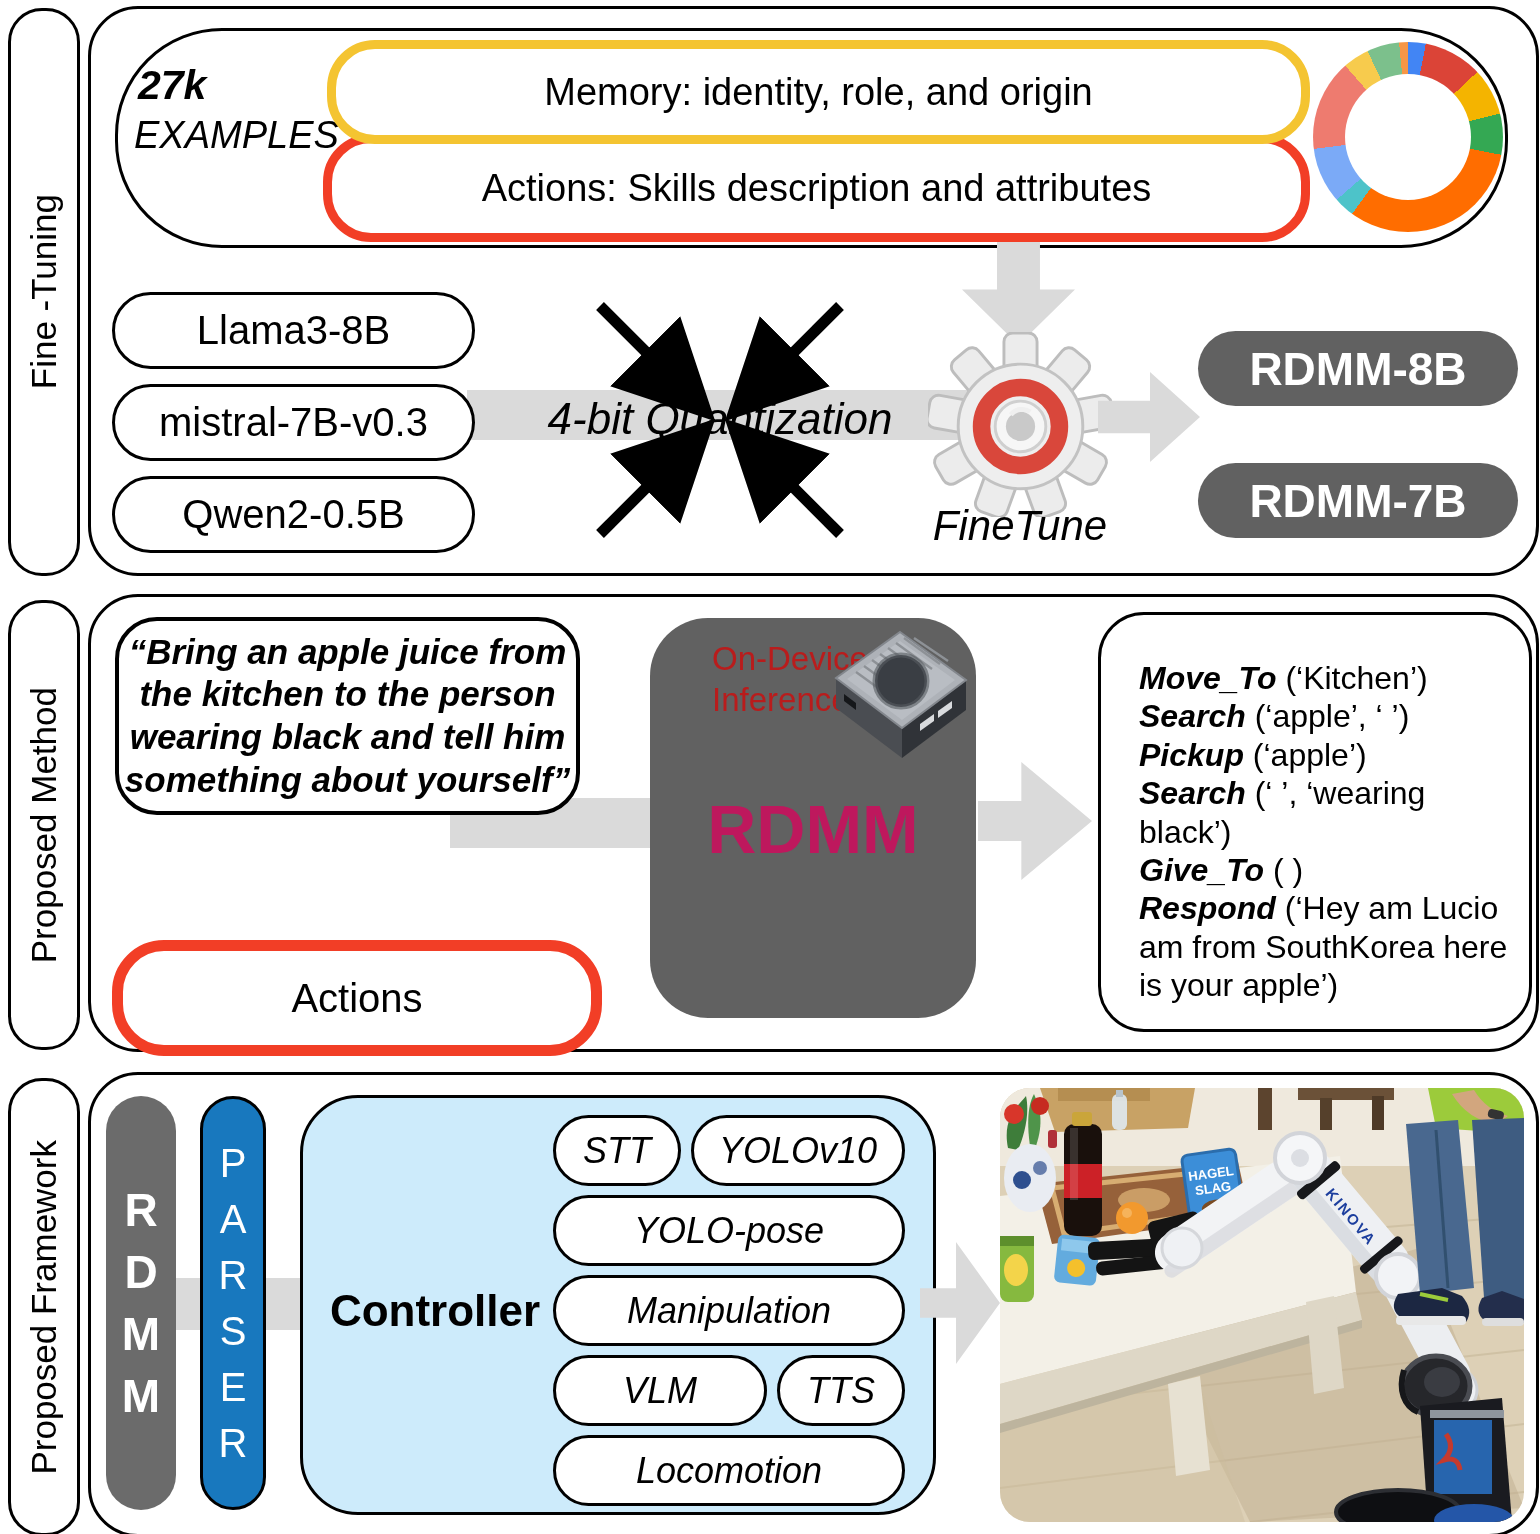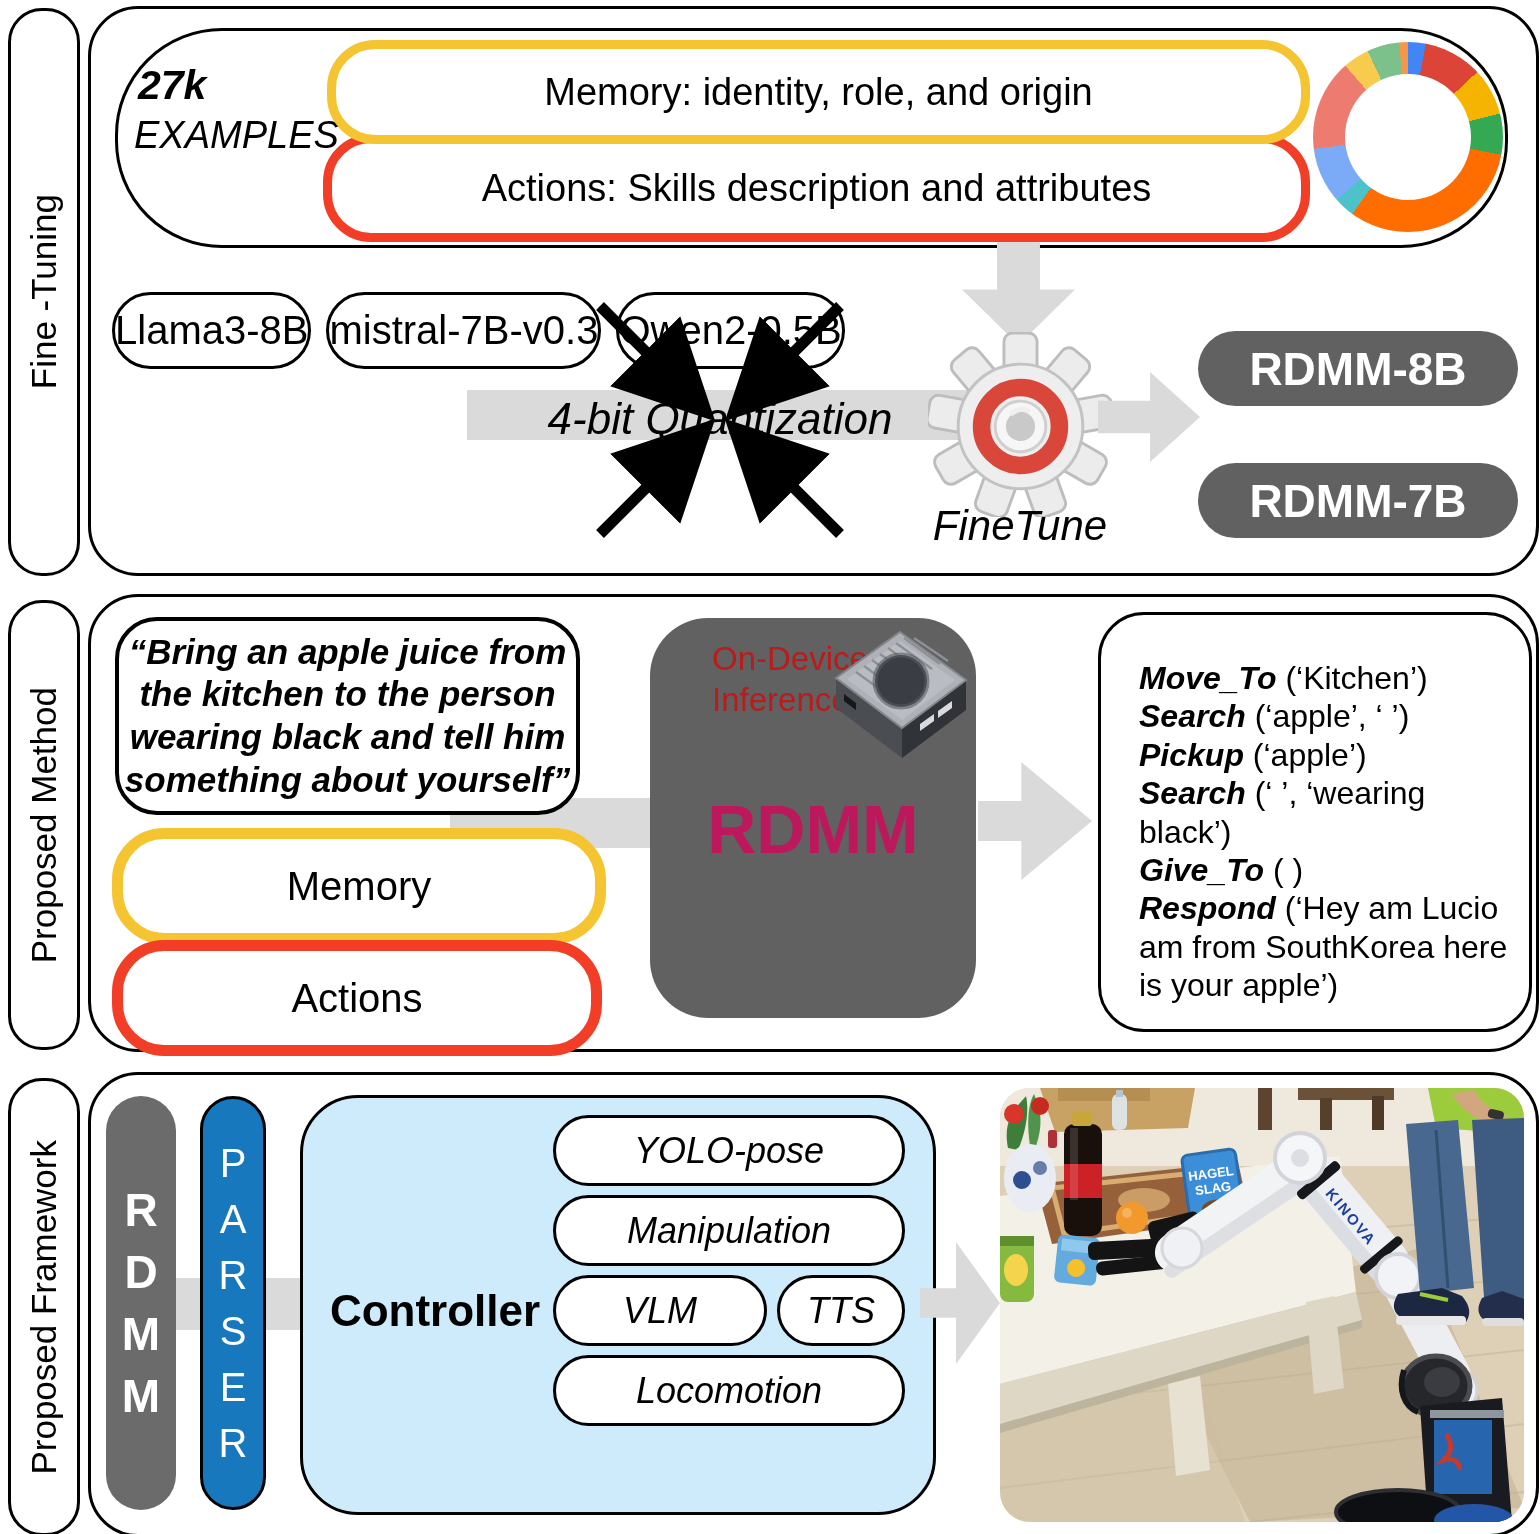--- a/index.html
+++ b/index.html
@@ -33,21 +33,21 @@
   #band-ft{left:467px;top:390px;width:520px;height:50px;}
   #arrow-right-ft{left:1098px;top:372px;width:102px;height:90px;
     clip-path:polygon(0 32%,51% 32%,51% 0,100% 50%,51% 100%,51% 68%,0 68%);}
   #band-pm{left:450px;top:798px;width:210px;height:50px;}
   #arrow-right-pm{left:978px;top:762px;width:114px;height:118px;
     clip-path:polygon(0 33%,38% 33%,38% 0,100% 50%,38% 100%,38% 67%,0 67%);}
   .conn{top:1278px;height:52px;}
   #arrow-right-pf{left:920px;top:1242px;width:80px;height:122px;
     clip-path:polygon(0 38%,45% 38%,45% 0,100% 50%,45% 100%,45% 62%,0 62%);}
   
-  #models{left:112px;top:292px;width:363px;height:246px;display:flex;gap:15px;}
+  #models{left:112px;top:292px;width:363px;height:246px;display:flex;flex-direction:column;gap:15px;}
   #models .pill{height:71px;flex:0 0 auto;}
   #outputs{left:1198px;top:288px;width:320px;height:254px;display:flex;flex-direction:column;gap:14px;}
   #outputs .pill{height:75px;flex:0 0 auto;margin-top:43px;}
   #quant-label{left:495px;top:394px;width:450px;text-align:center;font-size:44px;font-style:italic;}
   #finetune-label{left:920px;top:502px;width:200px;text-align:center;font-size:42px;font-style:italic;}
   
   #quote{left:115px;top:617px;width:465px;height:198px;border:4px solid #000;border-radius:42px;background:#fff;
          display:flex;align-items:center;justify-content:center;padding:0 4px;box-sizing:border-box;}
   #quote div{font-size:35px;font-weight:bold;font-style:italic;text-align:center;line-height:1.22;}
   #pm-memory{left:112px;top:828px;width:472px;height:94px;border-width:11px;border-radius:52px;font-size:40px;}
@@ -178,23 +178,20 @@
         <span>RDMM-7B</span>
       </div>
 
     </div>
 
   <div class="abs gray" id="band-pm"></div>
 
   <div class="abs" id="quote">
     <div>“Bring an apple juice from the kitchen to the person wearing black and tell him something about yourself”</div>
   </div>
-  <div class="abs pill yellow-pill" id="pm-memory">
-    <span>Memory</span>
-  </div>
   <div class="abs pill red-pill" id="pm-actions">
     <span>Actions</span>
   </div>
 
   <div class="abs" id="rdmm-box"></div>
   <div class="abs" id="ondevice">
     <div>On-Device</div>
     <div>Inference</div>
   </div>
 
@@ -254,20 +251,28 @@
       <span>A</span>
       <span>R</span>
       <span>S</span>
       <span>E</span>
       <span>R</span>
     </div>
 
   <div class="abs" id="controller-box">
     <div id="controller-label">Controller</div>
     <div id="modules">
+      <div class="mrow">
+        <div class="mod small">
+            <span>STT</span>
+          </div>
+        <div class="mod">
+            <span>YOLOv10</span>
+          </div>
+      </div>
       <div class="mrow">
         <div class="mod">
             <span>YOLO-pose</span>
           </div>
       </div>
       <div class="mrow">
         <div class="mod">
             <span>Manipulation</span>
           </div>
       </div>

